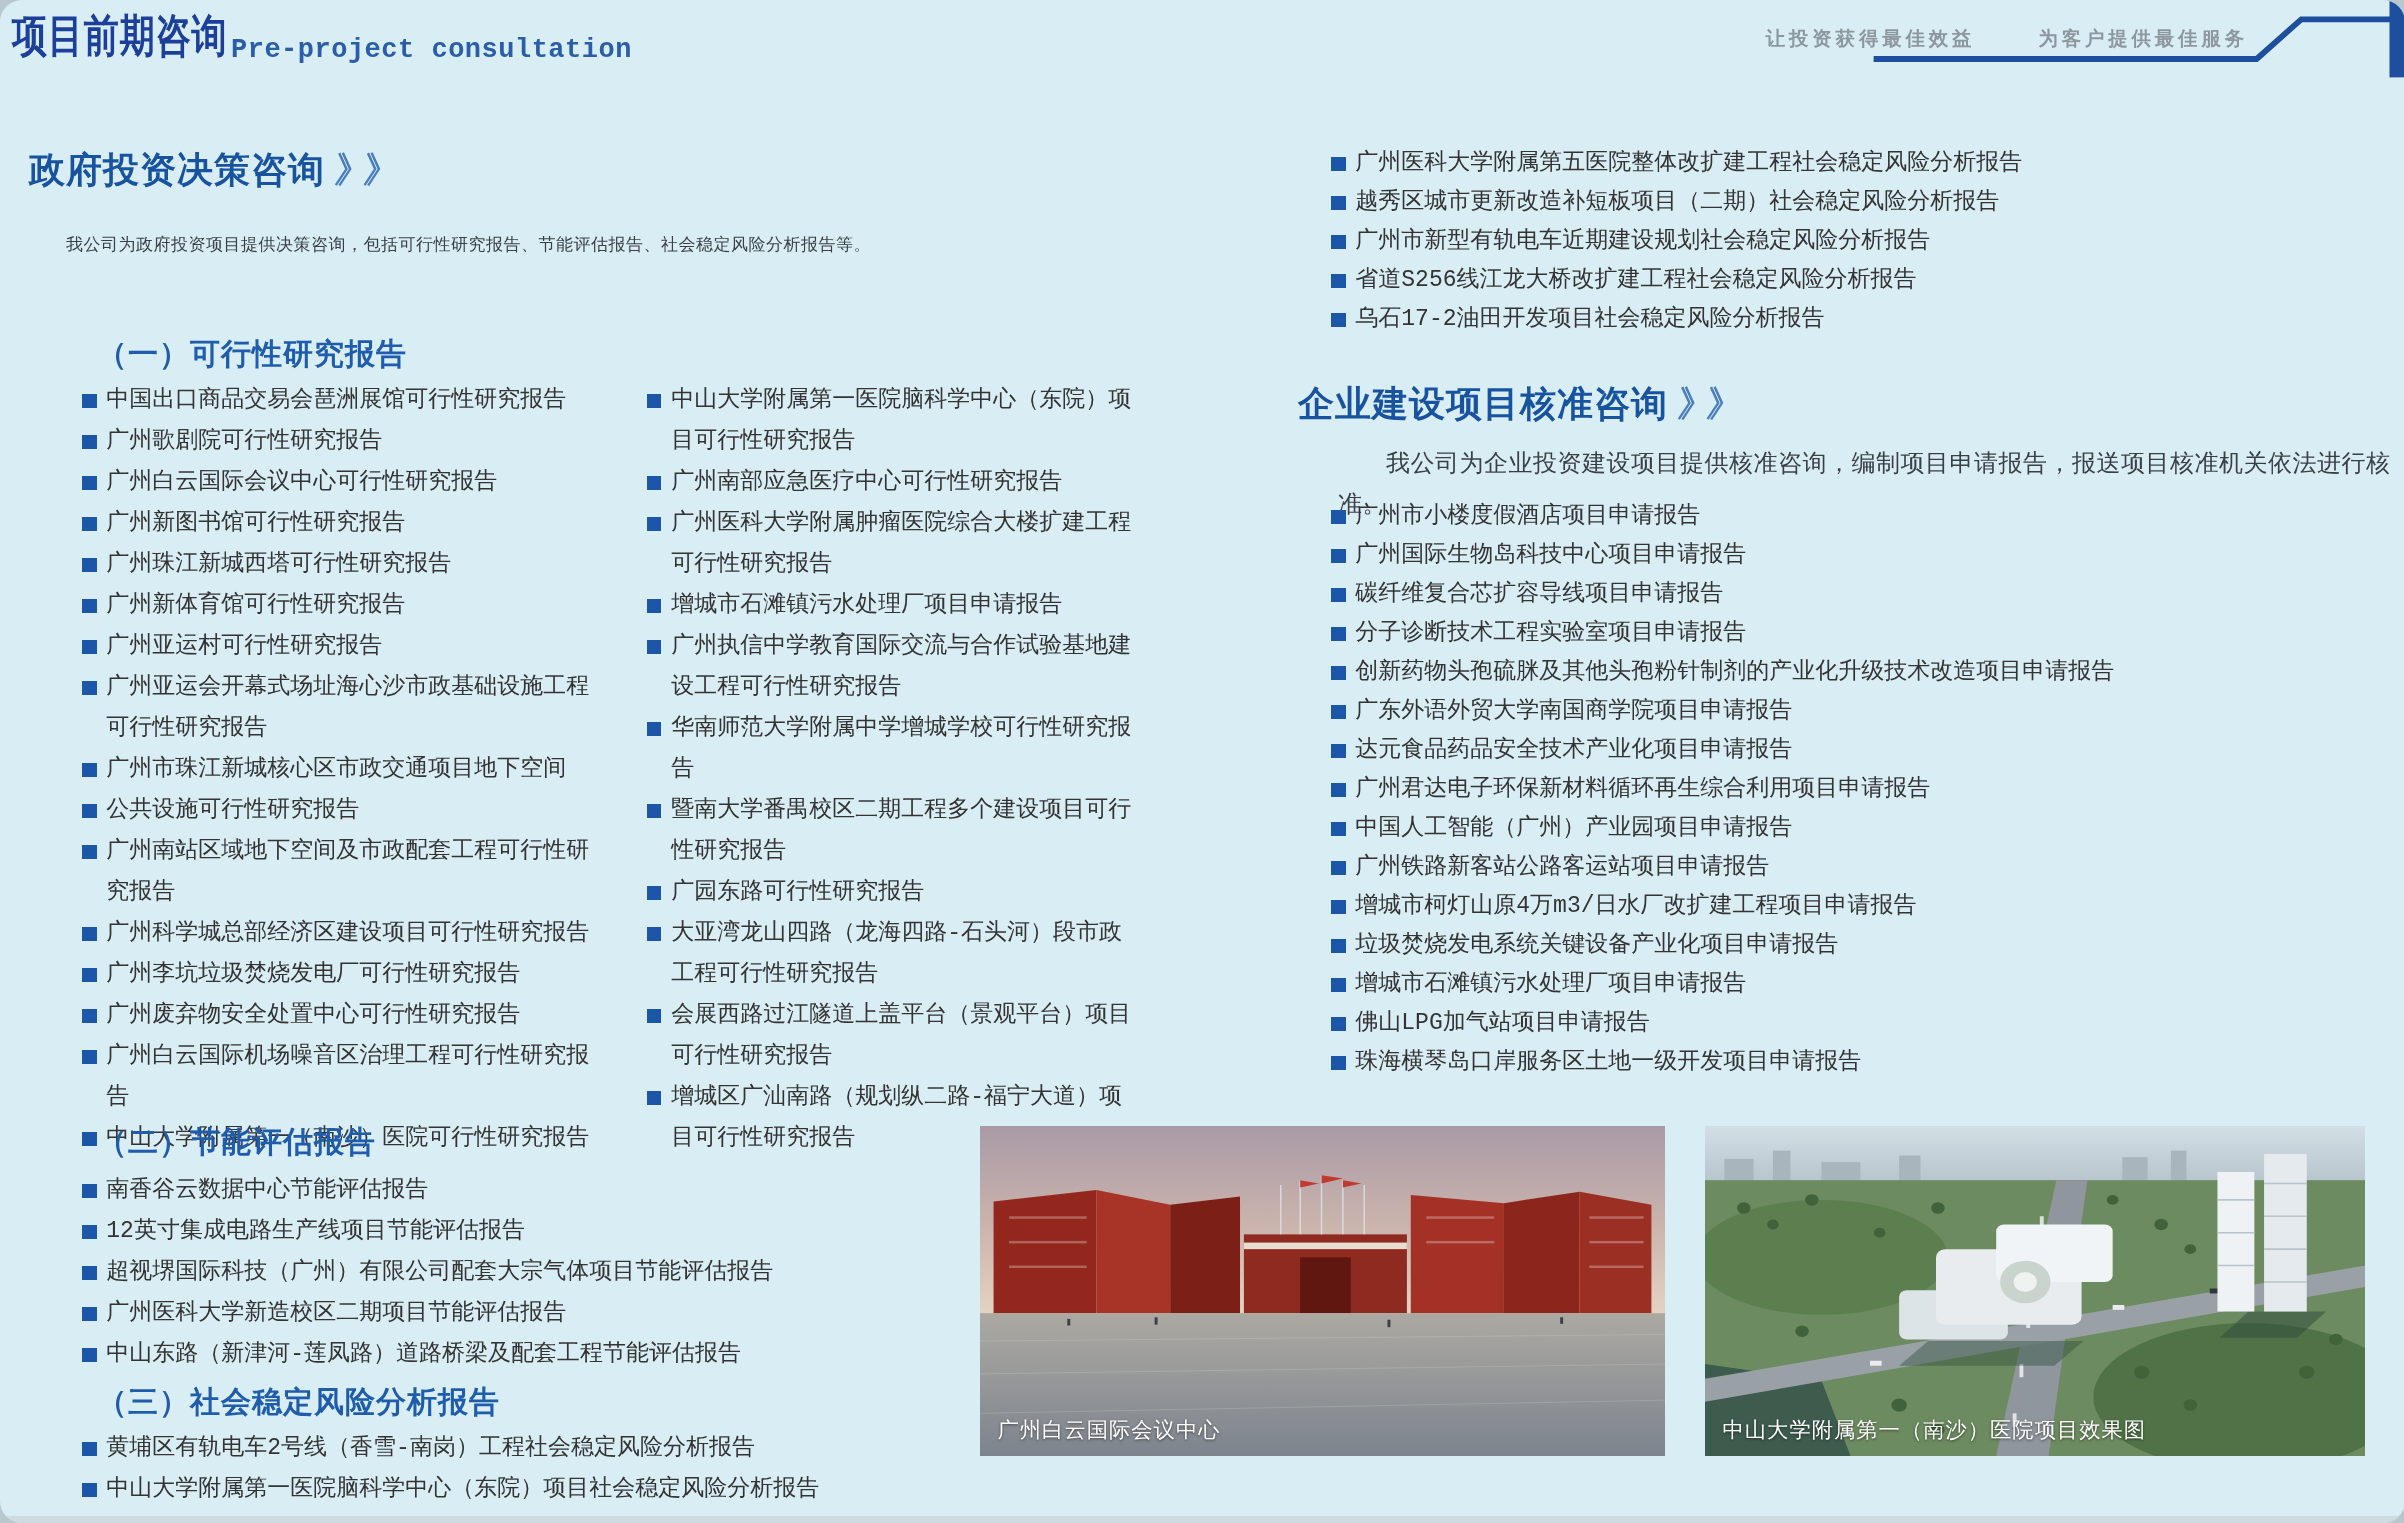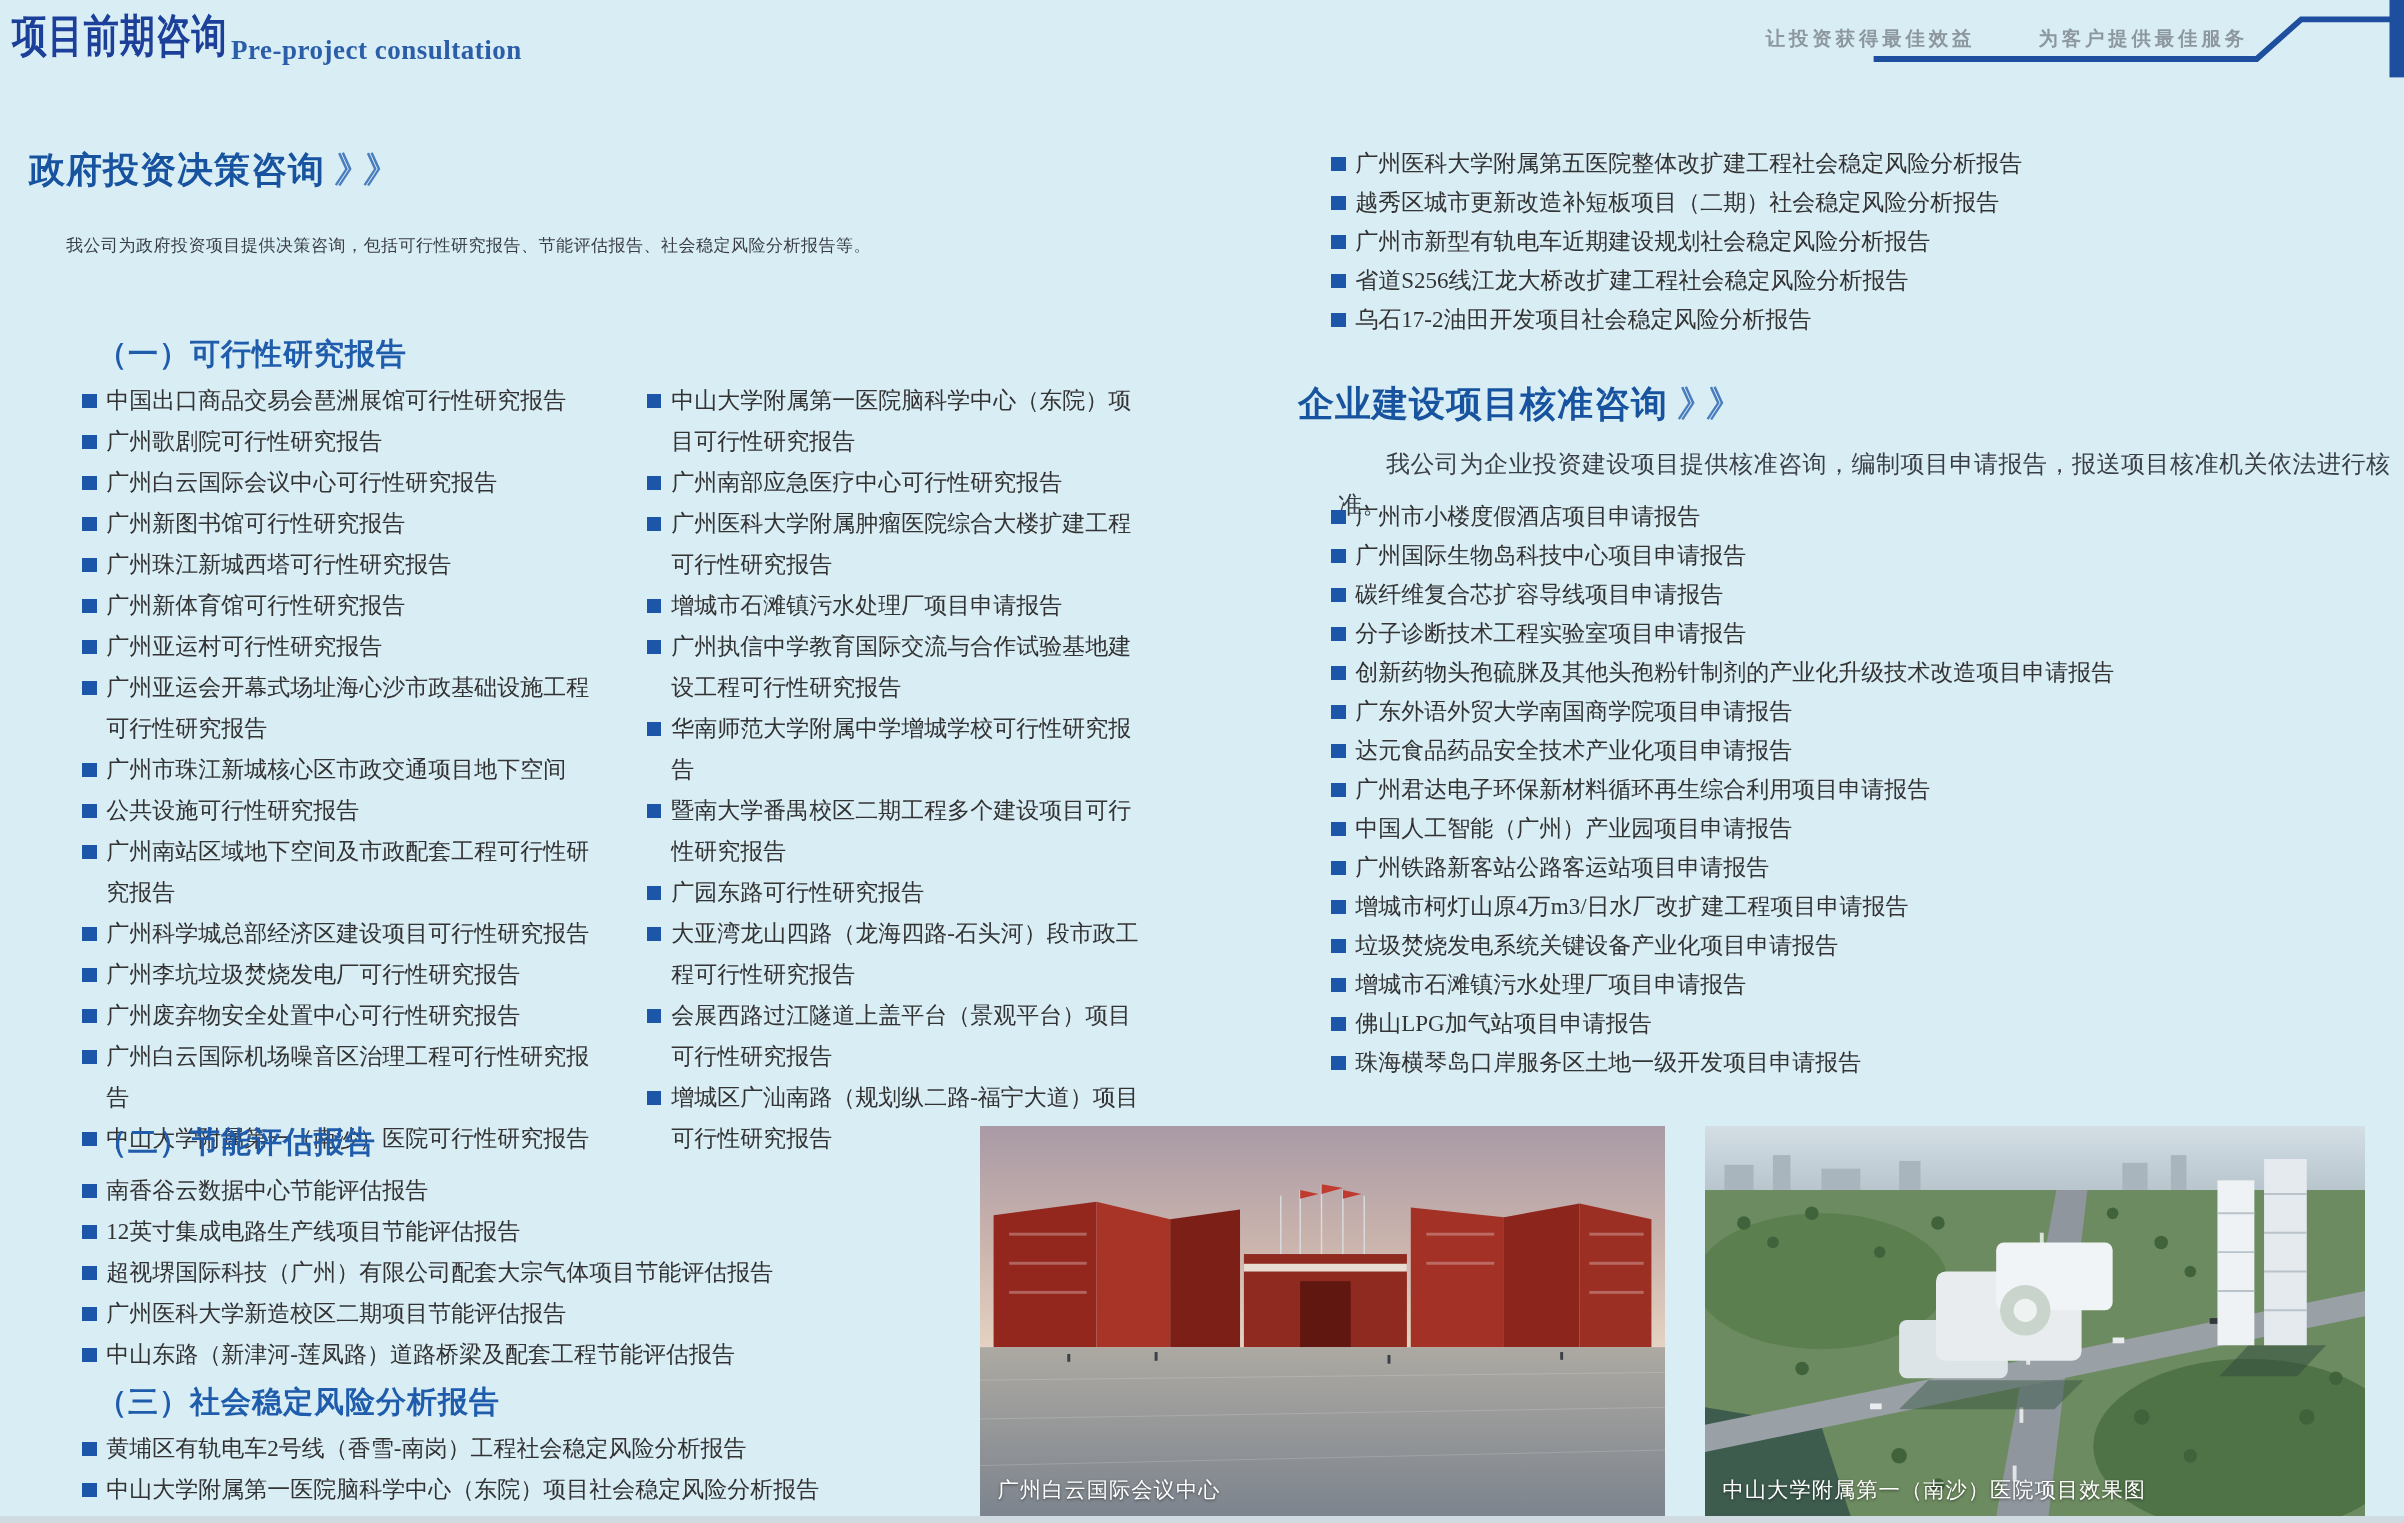--- a/index.html
+++ b/index.html
@@ -1,20 +1,21 @@
 <!DOCTYPE html>
 <html><head>
 <meta charset="utf-8">
 <style>
   * { margin:0; padding:0; box-sizing:border-box; }
   body { background:#b9c8cf; font-family:"Liberation Sans", sans-serif; }
   .page {
     position:relative; width:2405px; height:1523px;
     background:#d9edf5; overflow:hidden; color:#333;
-    font-family:Liberation Serif, serif;
+    font-family:Liberation Mono, monospace;
+    border-radius:22px;
   }
 
   
   .page-title {
     position:absolute; left:11.6px; top:5.8px;
     font-size:45px; font-weight:800; color:#1c3f9a;
     transform:scaleX(.78); transform-origin:0 0; white-space:nowrap;
     letter-spacing:1px;
   }
   .page-subtitle {
@@ -59,21 +60,21 @@
   .feas-cols ul { position:static; }
   ul.colA { width:543px; }
   ul.colB { width:516px; margin-left:1.9px; }
 
   #energy-list   { left:82px;  top:1170px; width:1048px; }
   #stab-list     { left:82px;  top:1428px; width:1048px; }
   #stabmore-list { left:1331px; top:144px;  width:1058px; }
   #appr-list     { left:1331px; top:497px;  width:1067px; }
 
   
-  .photo { position:absolute; top:1126px; height:390px; overflow:hidden; background:#888; }
+  .photo { position:absolute; top:1126px; height:330px; overflow:hidden; background:#888; }
   .photo svg { display:block; width:100%; height:100%; }
   #photo-left  { left:980px; width:685px; }
   #photo-right { left:1705px; width:660px; }
   .caption {
     position:absolute; left:17.5px; bottom:11.6px; color:#fff; font-size:21.3px;
     text-shadow:0 1px 2.9px rgba(0,0,0,.55); letter-spacing:1px;
   }
   .bottom-strip { position:absolute; left:0; bottom:0; width:100%; height:6.8px; background:#cfdbe1; }
 </style>
 </head>

